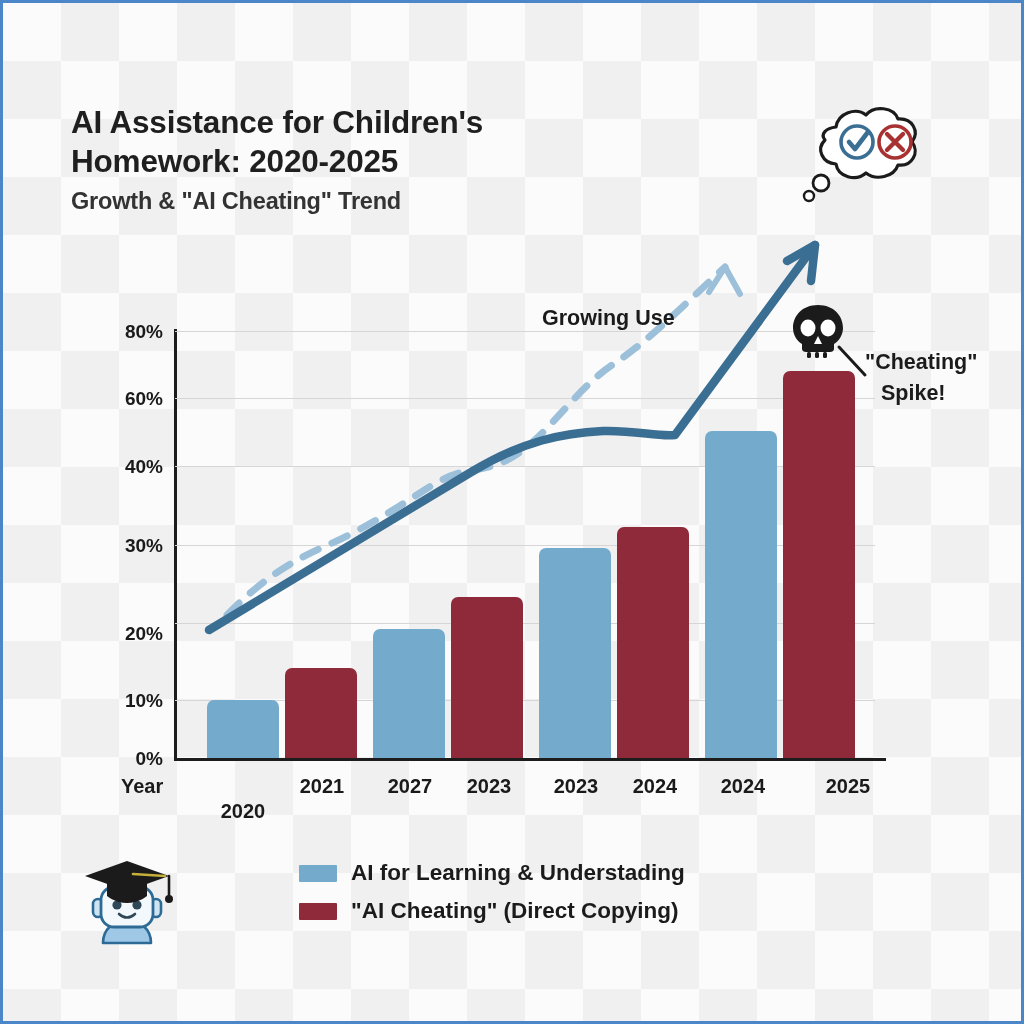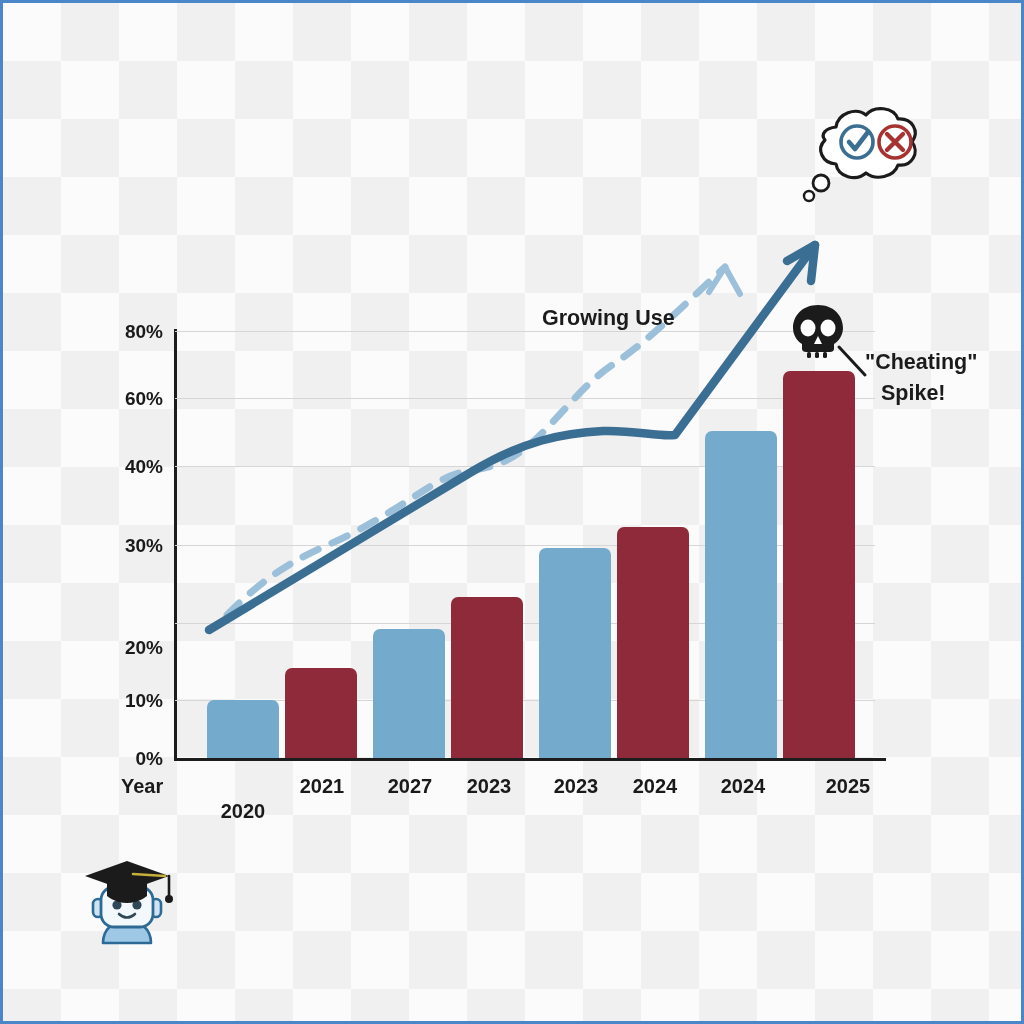--- a/index.html
+++ b/index.html
@@ -163,20 +163,25 @@
   #skull-icon     { position: absolute; left: 786px; top: 299px; }
   #robot-icon     { position: absolute; left: 78px;  top: 848px; }
 
   svg { display: block; }
 </style>
 </head>
 <body>
 
 <div id="poster">
 
+  <div id="title-block">
+    <div class="title-line">AI Assistance for Children's</div>
+    <div class="title-line">Homework: 2020-2025</div>
+    <div id="subtitle">Growth &amp; "AI Cheating" Trend</div>
+  </div>
 
   <div id="thought-bubble">
     <svg width="125" height="105" viewBox="0 0 125 105">
       <path d="M38 28 C40 14 58 8 68 16 C76 6 96 8 100 20 C114 19 122 32 114 43
                C122 53 114 68 100 66 C96 78 78 82 68 74 C58 83 40 78 38 65
                C24 64 18 50 27 41 C22 35 28 29 38 28 Z" fill="#ffffff" stroke="#1b1b1b" stroke-width="3.2" stroke-linejoin="round"></path>
       <circle cx="23" cy="84" r="8" fill="#ffffff" stroke="#1b1b1b" stroke-width="2.8"></circle>
       <circle cx="11" cy="97" r="5" fill="#ffffff" stroke="#1b1b1b" stroke-width="2.4"></circle>
       <g>
         <circle cx="59" cy="43" r="16" fill="none" stroke="#3b6e93" stroke-width="3.6"></circle>
@@ -189,21 +194,21 @@
     </svg>
   </div>
 
   <div id="axis-y"></div>
   <div id="axis-x"></div>
 
   <div class="ytick" style="left:88px; top:318px; right:auto;text-align:right;">80%</div>
   <div class="ytick" style="left:88px; top:385px; right:auto;">60%</div>
   <div class="ytick" style="left:88px; top:453px; right:auto;">40%</div>
   <div class="ytick" style="left:88px; top:532px; right:auto;">30%</div>
-  <div class="ytick" style="left:88px; top:634px; right:auto;">20%</div>
+  <div class="ytick" style="left:88px; top:620px; right:auto;">20%</div>
   <div class="ytick" style="left:88px; top:687px; right:auto;">10%</div>
   <div class="ytick" style="left:88px; top:745px; right:auto;">0%</div>
 
   <div id="plot">
 
     <div class="gridline" style="top:0px;"></div>
     <div class="gridline" style="top:67px;"></div>
     <div class="gridline" style="top:135px;"></div>
     <div class="gridline" style="top:214px;"></div>
     <div class="gridline" style="top:292px;"></div>
@@ -262,20 +267,30 @@
     <div class="xtick" style="left:195px;margin-top:25px;">2020</div>
     <div class="xtick" style="left:274px;">2021</div>
     <div class="xtick" style="left:362px;">2027</div>
     <div class="xtick" style="left:441px;">2023</div>
     <div class="xtick" style="left:528px;">2023</div>
     <div class="xtick" style="left:607px;">2024</div>
     <div class="xtick" style="left:695px;">2024</div>
     <div class="xtick" style="left:800px;">2025</div>
   </div>
 
+  <div id="legend">
+    <div class="legend-row">
+      <span class="swatch blue"></span>
+      <span class="legend-label">AI for Learning &amp; Understading</span>
+    </div>
+    <div class="legend-row">
+      <span class="swatch red"></span>
+      <span class="legend-label">"AI Cheating" (Direct Copying)</span>
+    </div>
+  </div>
 
   <div id="robot-icon">
     <svg width="92" height="96" viewBox="0 0 92 96">
 
       <path d="M22 92 C22 78 32 70 46 70 C60 70 70 78 70 92 Z" fill="#9fc7e6" stroke="#2d6b96" stroke-width="2.6" stroke-linejoin="round"></path>
 
       <rect x="12" y="48" width="10" height="18" rx="5" fill="#cfe4f3" stroke="#2d6b96" stroke-width="2.6"></rect>
       <rect x="70" y="48" width="10" height="18" rx="5" fill="#cfe4f3" stroke="#2d6b96" stroke-width="2.6"></rect>
 
       <rect x="20" y="36" width="52" height="40" rx="13" fill="#f2f8fc" stroke="#2d6b96" stroke-width="2.8"></rect>

